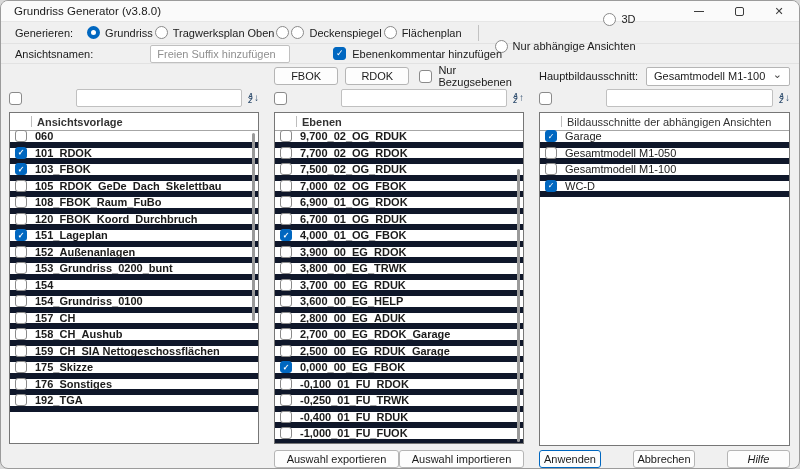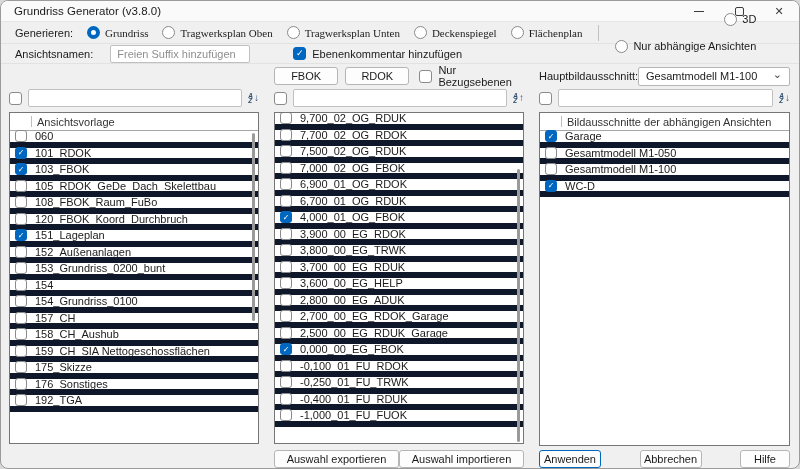--- a/index.html
+++ b/index.html
@@ -20,65 +20,65 @@
   
   .divider{border:none;border-top:1px solid #e2e2e2;margin:0;}
   .gen-row{height:21px;display:flex;align-items:center;padding:0 14px;gap:14px;}
   .form-label{color:#1b1b1b;}
   .radio-opt{display:inline-flex;align-items:center;gap:5px;}
   .radio{width:13px;height:13px;border-radius:50%;border:1px solid #8a8a8a;background:#fff;flex:0 0 auto;}
   .radio.selected{border:4px solid #0067c0;}
   .vsep{width:1px;height:16px;background:#c2c2c2;margin:0 2px;}
   .name-row{height:19px;display:flex;align-items:center;padding:0 14px;}
   .txt{height:18px;border:1px solid #c0c0c0;border-radius:2px;background:#fff;
-       font-family:"Liberation Sans",sans-serif;font-size:11px;padding:0 6px;outline:none;color:#1b1b1b;}
+       font-family:"Liberation Sans",sans-serif;font-size:11px;padding:0 6px;outline:none;color:#1b1b1b;margin-left:48px;}
   .txt::placeholder{color:#8f8f8f;}
   .cb{width:13px;height:13px;border:1px solid #8a8a8a;border-radius:3px;background:#fff;
       display:inline-flex;align-items:center;justify-content:center;
       font-size:9px;line-height:9px;color:#fff;flex:0 0 auto;}
   .cb.checked{background:#0067c0;border-color:#0067c0;}
   .cb-opt{display:inline-flex;align-items:center;gap:6px;}
   
   .cols{display:grid;grid-template-columns:250px 250px 1fr;column-gap:15px;margin:0 9px 0 8px;}
   .tool-row{height:24px;align-items:center;}
   .tool-mid{display:flex;align-items:center;gap:7px;justify-content:center;}
-  .tool-right{display:flex;align-items:center;gap:0;}
+  .tool-right{display:flex;align-items:center;gap:8px;}
   .btn{height:18px;background:#fdfdfd;border:1px solid #b5b5b5;border-radius:3px;
        font-family:"Liberation Sans",sans-serif;font-size:11px;color:#1b1b1b;
        display:inline-flex;align-items:center;justify-content:center;padding:0 8px;cursor:default;}
   .btn.w68{width:68px;}
   .select{height:19px;flex:1;display:flex;align-items:center;justify-content:space-between;
           border:1px solid #b5b5b5;border-radius:2px;background:#fff;padding:0 7px;}
   .chevron{font-size:11px;color:#444;margin-top:-4px;}
   .search-row{height:20px;align-items:center;}
   .search-cell{display:flex;align-items:center;gap:6px;}
   .search-cell .txt{flex:1;min-width:0;}
   .sort{display:inline-flex;align-items:center;color:#2f4d6e;flex:0 0 auto;}
   .sort .az{display:flex;flex-direction:column;font-size:6.5px;font-weight:bold;line-height:5.5px;}
   .sort .arrow{font-size:10px;margin-left:1px;line-height:10px;}
   
   .lists-row{margin-top:4px;}
   .panel{position:relative;background:#fff;border:1px solid #767676;overflow:hidden;}
-  .panel.h-side{height:332px;}
+  .panel.h-side{height:332px;font-weight:bold;}
   .panel.h-right{height:334px;}
   .lheader{height:18px;border-bottom:1px solid #a6a6a6;display:flex;align-items:center;color:#333;}
   .lheader .hsep{width:1px;height:11px;background:#bdbdbd;margin:0 5px 0 21px;}
   .list-row{height:16.5px;display:flex;align-items:center;border-bottom:6px solid #0f172a;padding-left:5px;gap:8px;}
   .list-row .cb{width:12px;height:12px;font-size:8px;}
   .row-label{white-space:nowrap;color:#1b1b1b;}
   .thumb{position:absolute;right:3px;width:3px;background:#9a9a9a;border-radius:2px;}
   .panel-templates .thumb{top:20px;height:188px;}
   .panel-levels .thumb{top:56px;height:273px;}
   
   .footer{margin-top:4px;align-items:center;}
   .footer-mid{display:flex;gap:0;}
   .footer-mid .btn{flex:1;}
   .footer-right{display:flex;justify-content:space-between;gap:7px;}
   .footer-right .btn{width:62px;}
-  .footer-right .btn.help{width:50px;}
+  .footer-right .btn.help{width:63px;font-style:italic;}
   .btn.default{border-color:#0067c0;}
 </style>
 </head>
 <body>
 
 <div class="dialog">
 
   <div class="titlebar">
     <span class="title">Grundriss Generator (v3.8.0)</span>
     <div class="win-controls">
@@ -89,32 +89,31 @@
           <span class="max-glyph"></span>
         </div>
       <div class="win-btn">
           <span class="close-glyph">✕</span>
         </div>
     </div>
   </div>
 
   <div class="gen-row">
     <span class="form-label">Generieren:</span>
-    <span id="radio-group-left" style="display:inline-flex;gap:14px;align-items:center;font-family:Liberation Serif, serif;">
+    <span id="radio-group-left" style="display:inline-flex;gap:2px;align-items:center;">
         <span class="radio-opt">
           <span class="radio selected"></span>
           <span>Grundriss</span>
         </span>
         <span class="radio-opt">
           <span class="radio"></span>
           <span>Tragwerksplan Oben</span>
         </span>
         <span class="radio-opt">
           <span class="radio"></span>
-          <span>Tragwerksplan Unten</span>
         </span>
         <span class="radio-opt">
           <span class="radio"></span>
           <span>Deckenspiegel</span>
         </span>
         <span class="radio-opt">
           <span class="radio"></span>
           <span>Flächenplan</span>
         </span>
       </span>
@@ -126,21 +125,21 @@
         </span>
         <span class="radio-opt">
           <span class="radio"></span>
           <span>Nur abhängige Ansichten</span>
         </span>
       </span>
   </div>
   <hr class="divider">
 
   <div class="name-row">
-    <span class="form-label" style="margin-right:17px;">Ansichtsnamen:</span>
+    <span class="form-label" style="margin-right:9px;">Ansichtsnamen:</span>
     <input class="txt" style="width: 140px;" placeholder="Freien Suffix hinzufügen">
     <span class="cb-opt" style="margin-left:43px;">
       <span class="cb checked">✓</span>
       <span>Ebenenkommentar hinzufügen</span>
     </span>
   </div>
   <hr class="divider">
 
   <div class="cols tool-row">
     <div></div>
@@ -269,20 +268,24 @@
             <span class="row-label">176_Sonstiges</span>
           </div>
           <div class="list-row">
             <span class="cb"></span>
             <span class="row-label">192_TGA</span>
           </div>
         </div>
       <div class="thumb"></div>
     </div>
     <div class="panel h-side panel-levels">
+      <div class="lheader">
+          <span class="hsep"></span>
+          <span>Ebenen</span>
+        </div>
       <div id="list-levels">
           <div class="list-row">
             <span class="cb"></span>
             <span class="row-label">9,700_02_OG_RDUK</span>
           </div>
           <div class="list-row">
             <span class="cb"></span>
             <span class="row-label">7,700_02_OG_RDOK</span>
           </div>
           <div class="list-row">

